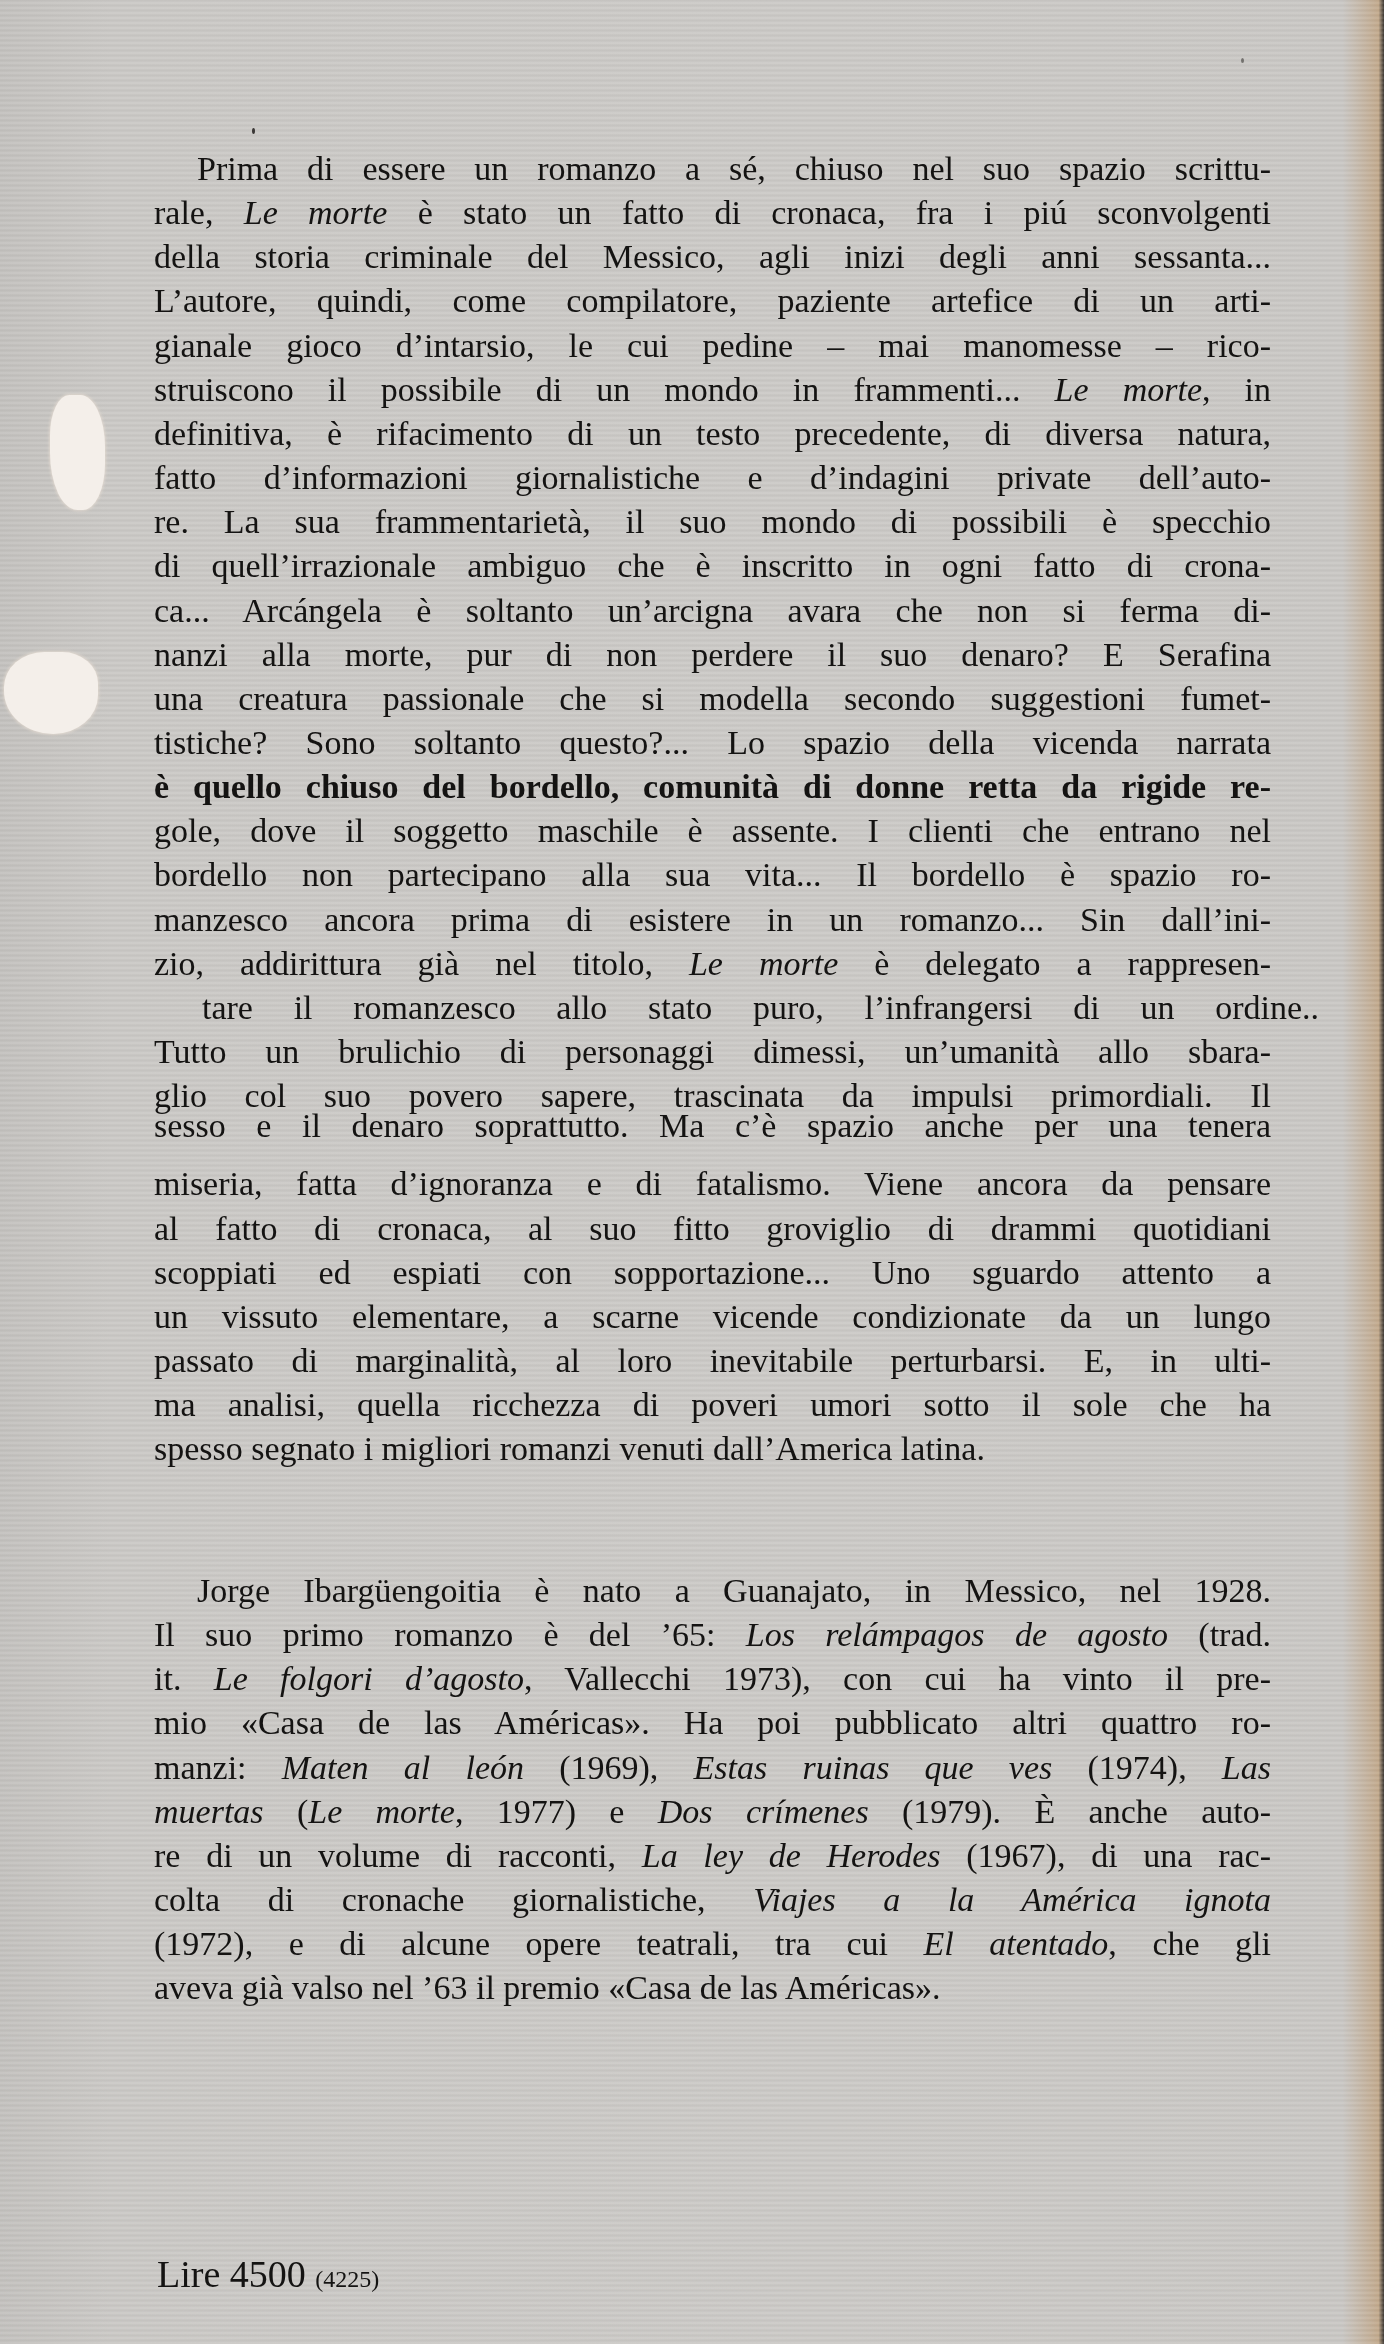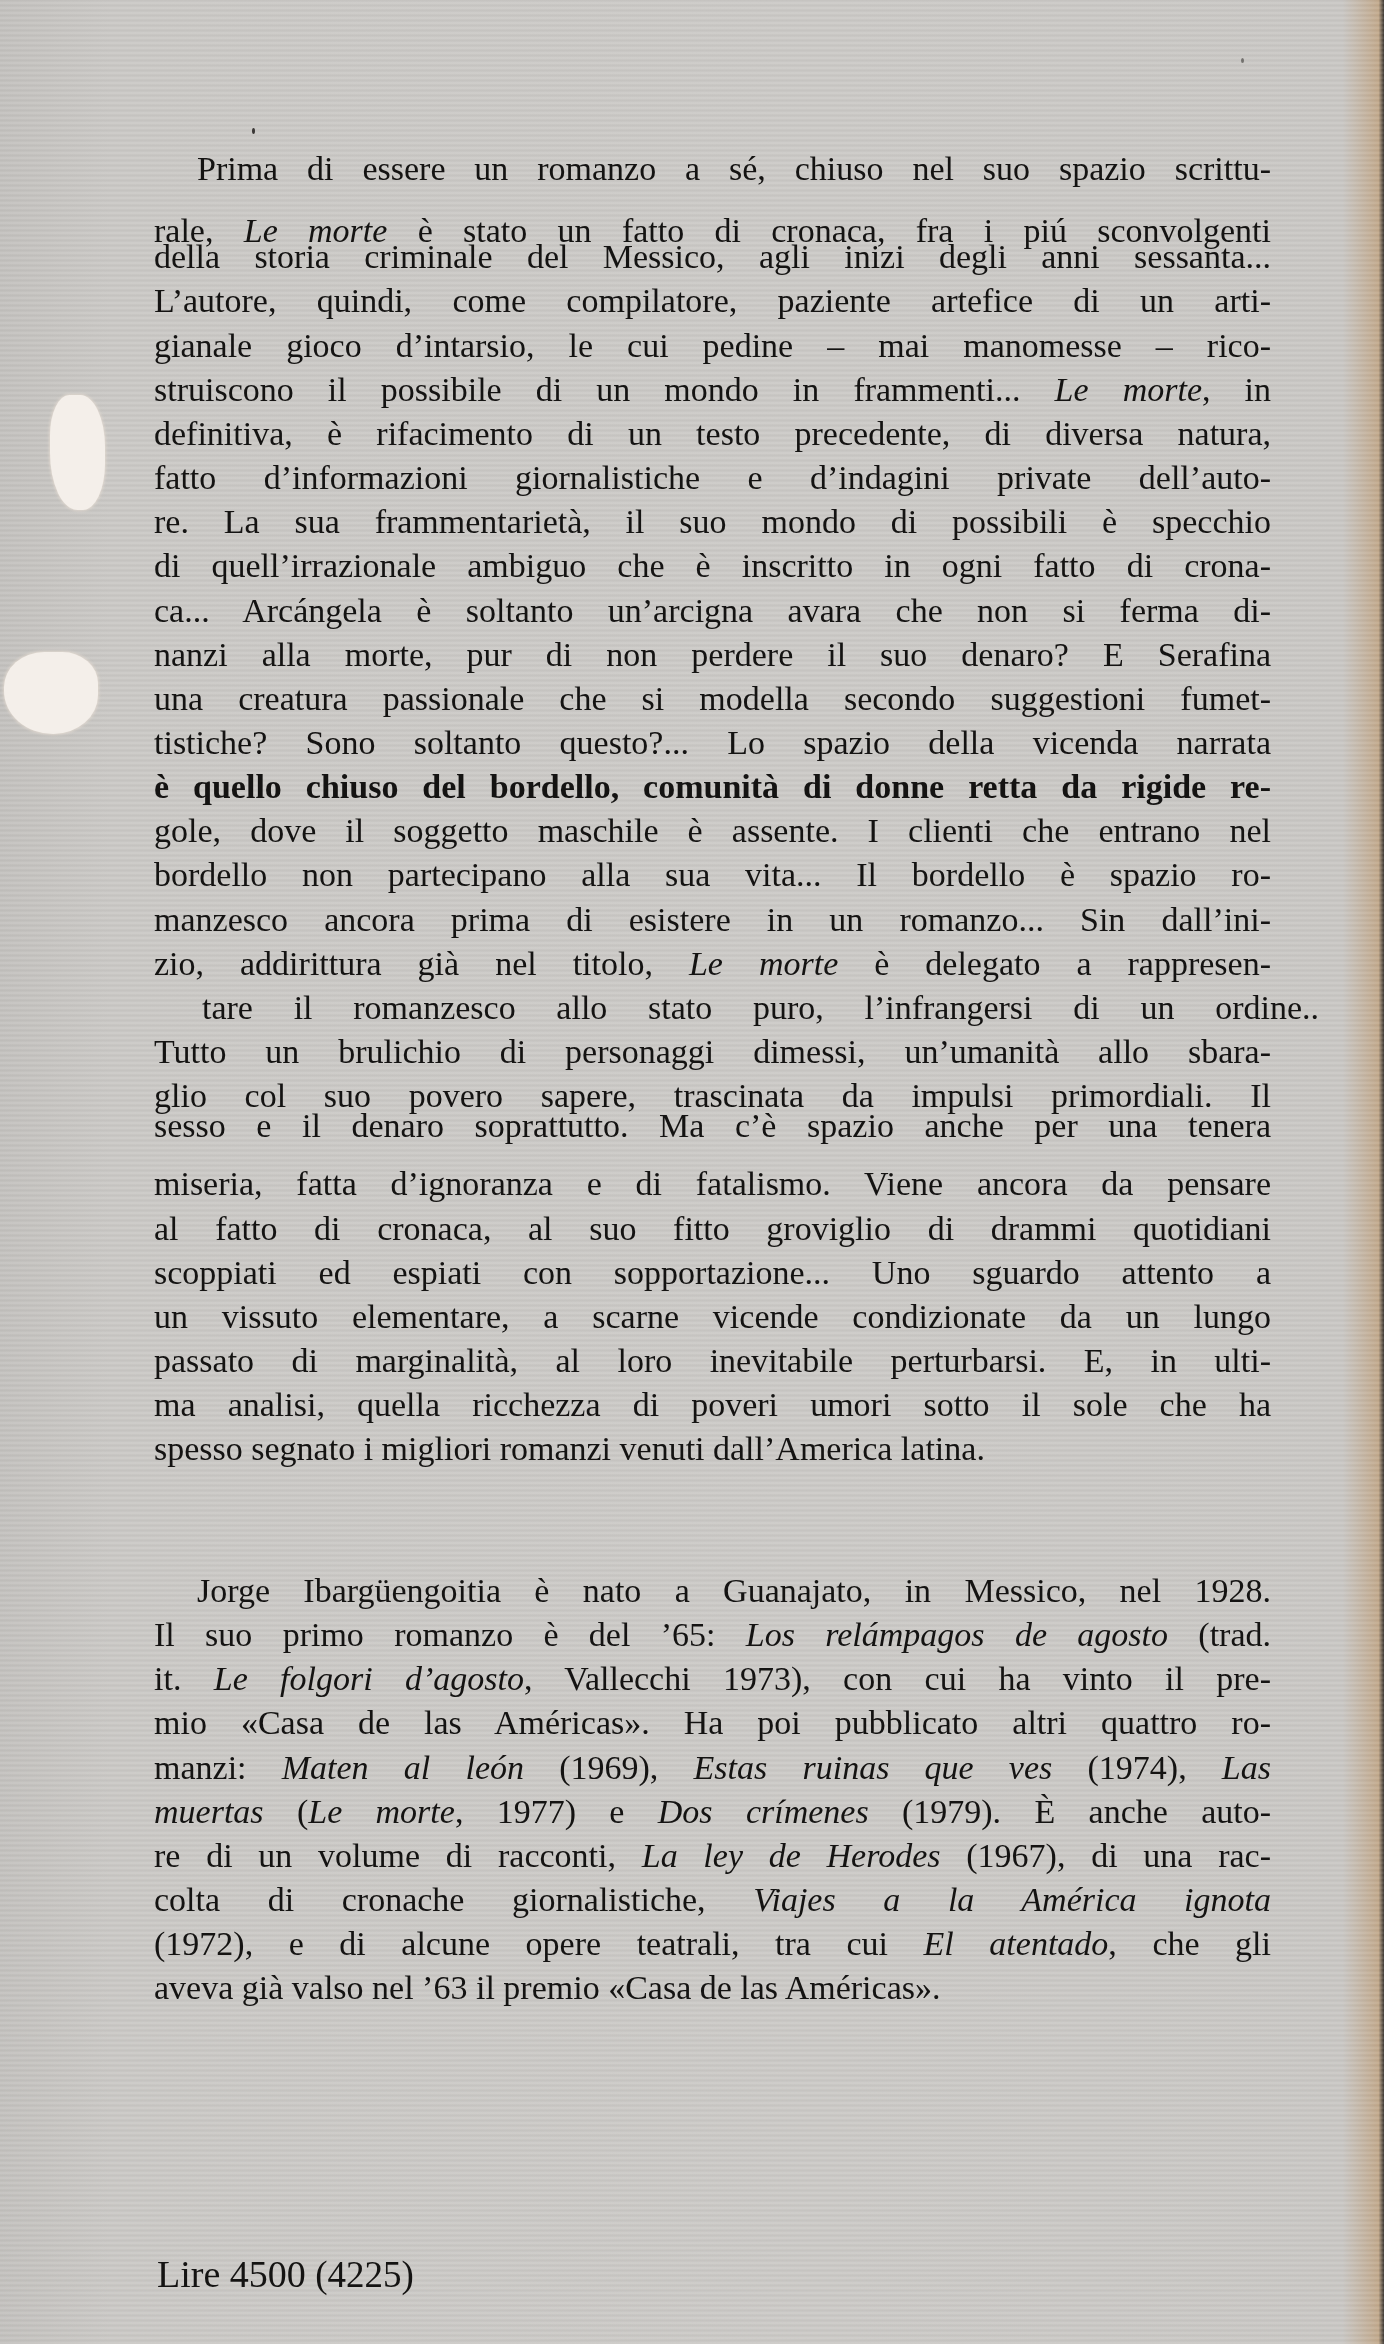--- a/index.html
+++ b/index.html
@@ -24,36 +24,36 @@
     position: absolute; left: 154px; width: 1117px; height: 44px;
     font-size: 34px; line-height: 44px; white-space: nowrap;
     transform-origin: left center;
   }
   .line.just { text-align: justify; text-align-last: justify; white-space: normal; }
   .line.indent { left: 197px; width: 1074px; }
   .it { font-style: italic; }
   .price {
     position: absolute; left: 157px; top: 2252px; font-size: 38px; line-height: 44px; white-space: nowrap;
   }
-  .price .note { font-size: 37px; letter-spacing: 0px; }
+  .price .note { font-size: 24px; letter-spacing: 0px; }
 </style>
 </head>
 <body>
 
 <div class="paper"></div>
 
 <div class="spot" style="left:50px;top:395px;width:55px;height:115px;border-radius:35% 45% 40% 50%;"></div>
 <div class="spot" style="left:4px;top:652px;width:94px;height:82px;border-radius:45% 40% 50% 55%;"></div>
 <div class="speck" style="left:252px;top:128px;width:3px;height:6px;"></div>
 <div class="speck" style="left:1241px;top:58px;width:3px;height:5px;opacity:.6;"></div>
 
 <div id="text-root">
     <div>
       <div class="line just indent" style="top: 147px;"><span>Prima di essere un romanzo a sé, chiuso nel suo spazio scrittu-</span></div>
-      <div class="line just" style="top: 191.15px; margin-top: 18px;"><span>rale, </span><span class="it">Le morte</span><span> è stato un fatto di cronaca, fra i piú sconvolgenti</span></div>
+      <div class="line just" style="top: 191.15px;"><span>rale, </span><span class="it">Le morte</span><span> è stato un fatto di cronaca, fra i piú sconvolgenti</span></div>
       <div class="line just" style="top: 235.3px;"><span>della storia criminale del Messico, agli inizi degli anni sessanta...</span></div>
       <div class="line just" style="top: 279.45px;"><span>L’autore, quindi, come compilatore, paziente artefice di un arti-</span></div>
       <div class="line just" style="top: 323.6px;"><span>gianale gioco d’intarsio, le cui pedine – mai manomesse – rico-</span></div>
       <div class="line just" style="top: 367.75px;"><span>struiscono il possibile di un mondo in frammenti... </span><span class="it">Le morte</span><span>, in</span></div>
       <div class="line just" style="top: 411.9px;"><span>definitiva, è rifacimento di un testo precedente, di diversa natura,</span></div>
       <div class="line just" style="top: 456.05px;"><span>fatto d’informazioni giornalistiche e d’indagini private dell’auto-</span></div>
       <div class="line just" style="top: 500.2px;"><span>re. La sua frammentarietà, il suo mondo di possibili è specchio</span></div>
       <div class="line just" style="top: 544.35px;"><span>di quell’irrazionale ambiguo che è inscritto in ogni fatto di crona-</span></div>
       <div class="line just" style="top: 588.5px;"><span>ca... Arcángela è soltanto un’arcigna avara che non si ferma di-</span></div>
       <div class="line just" style="top: 632.65px;"><span>nanzi alla morte, pur di non perdere il suo denaro? E Serafina</span></div>

